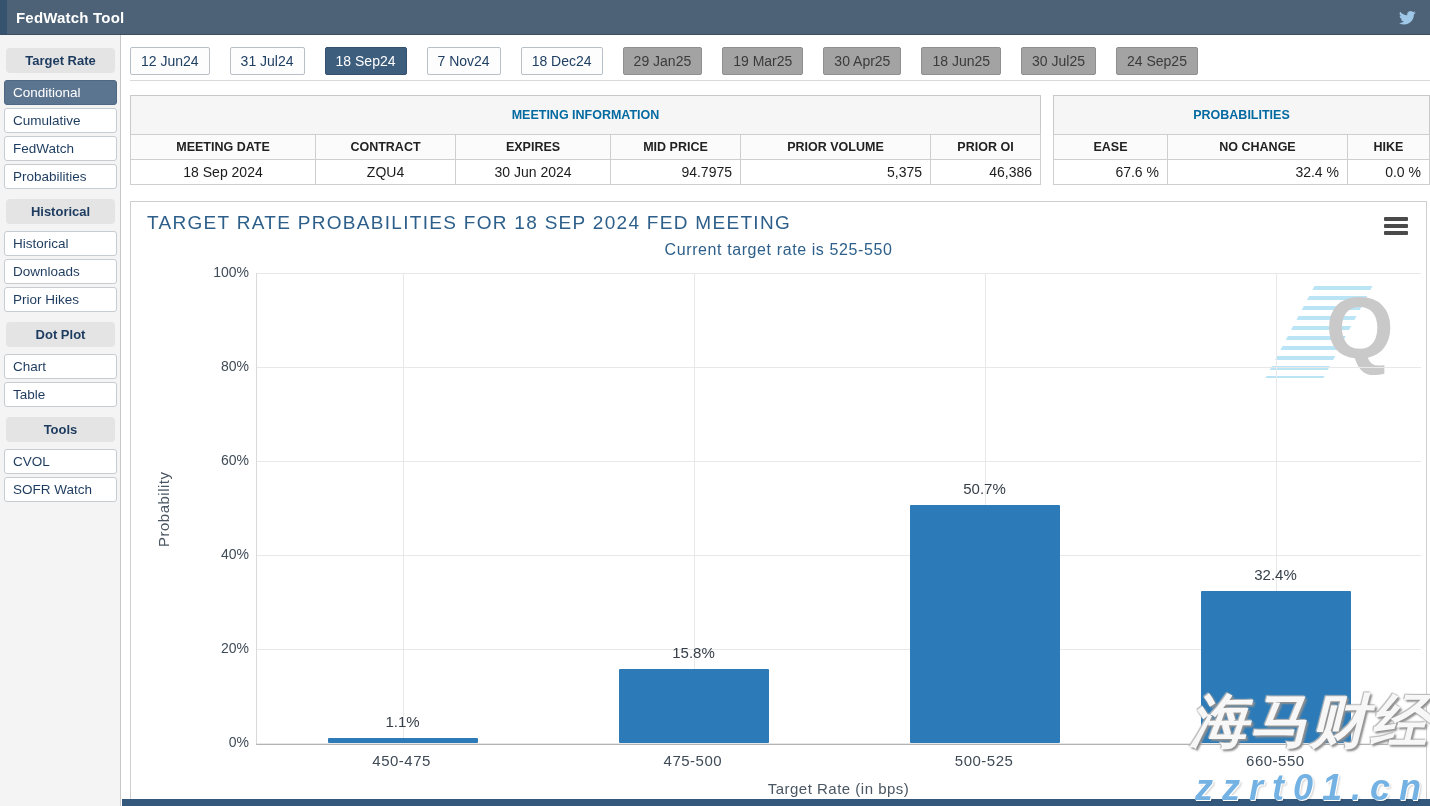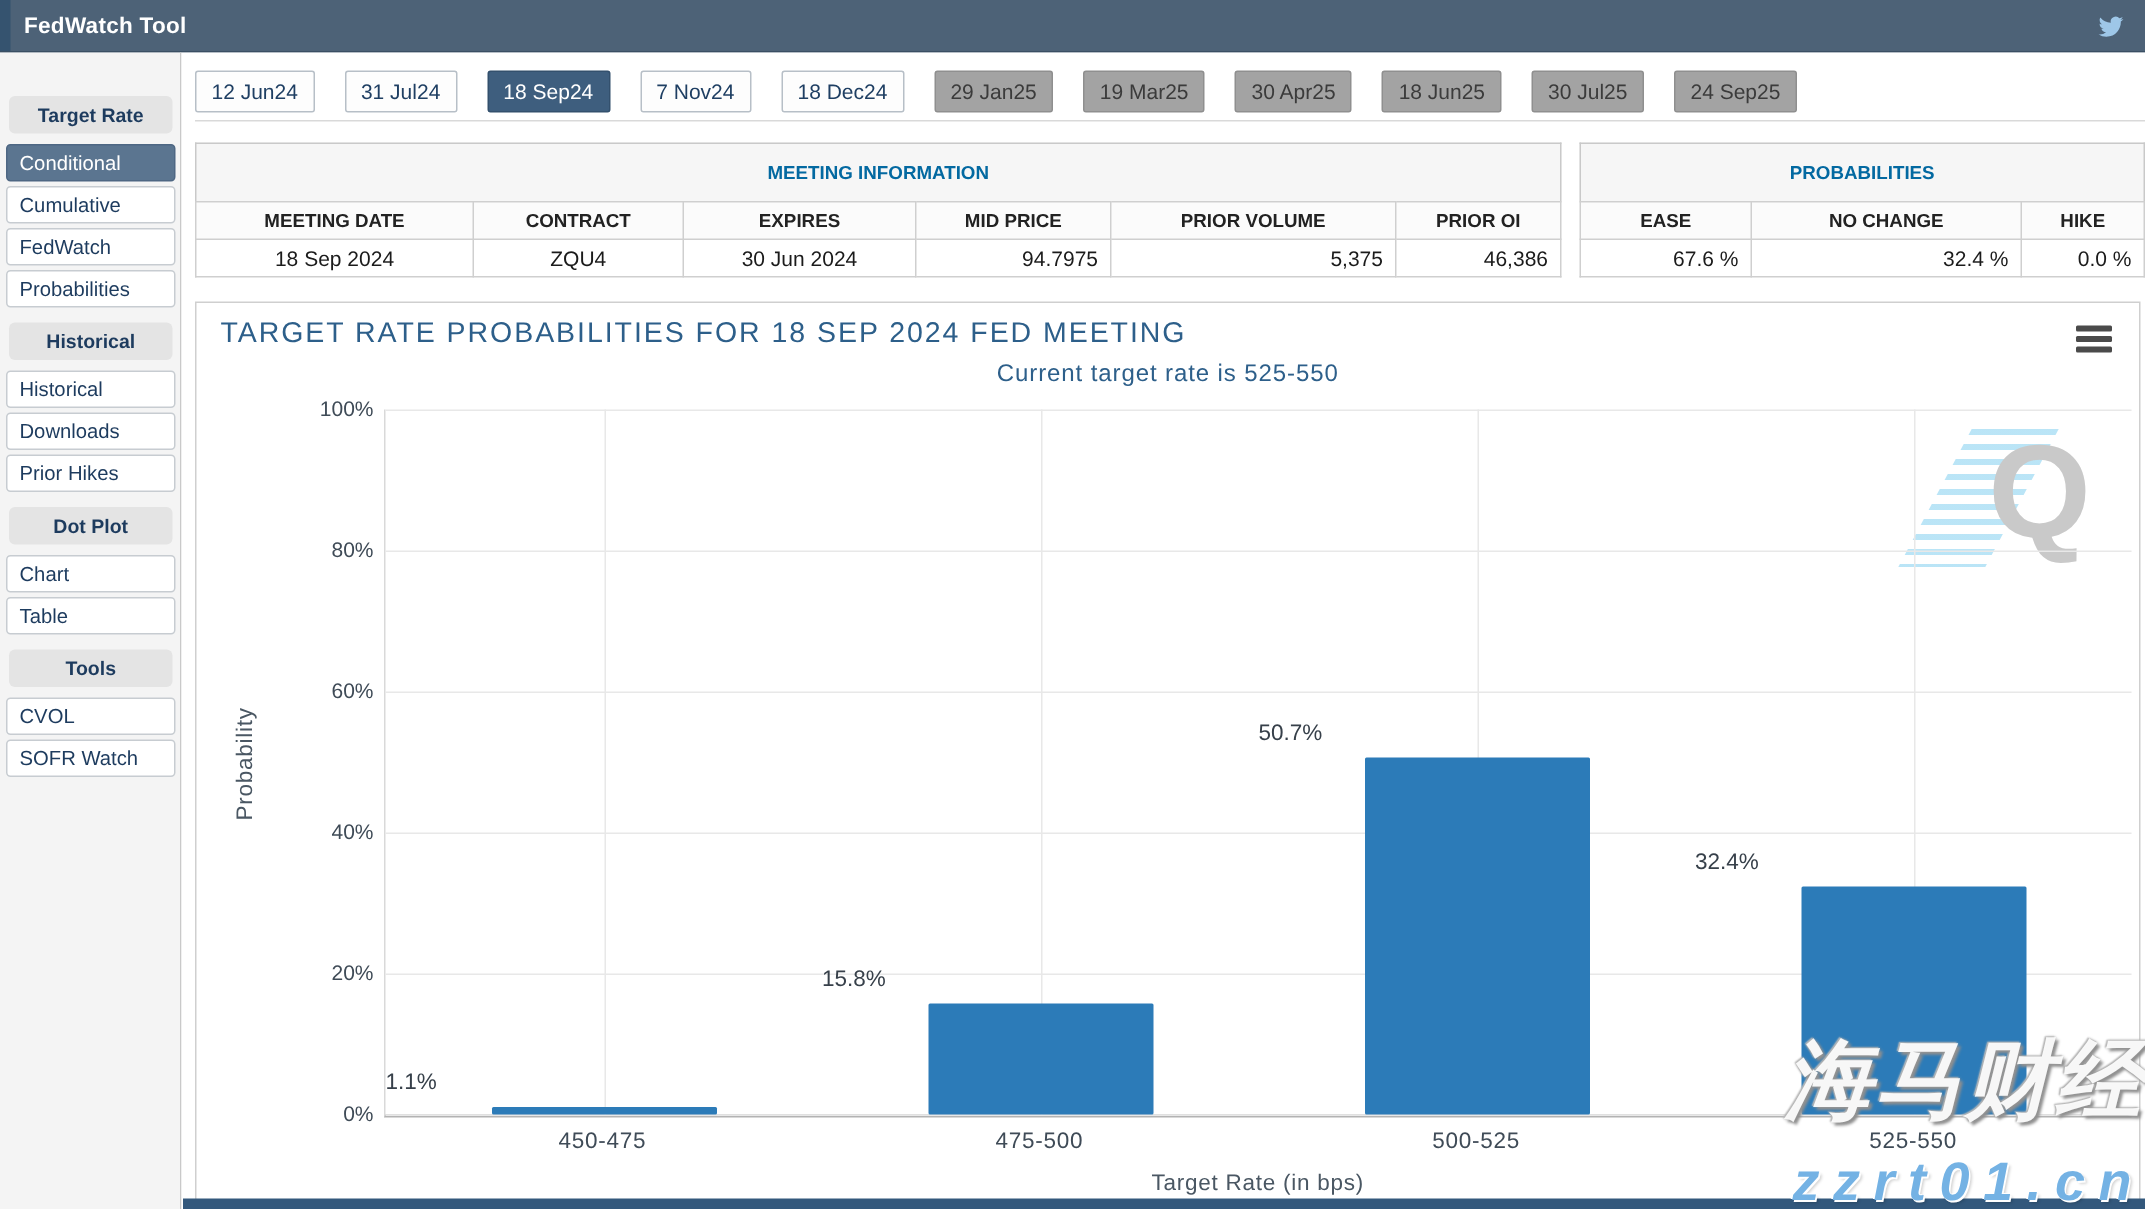--- a/index.html
+++ b/index.html
@@ -14,21 +14,21 @@
   .twitter-btn { position:absolute; right:10px; top:6px; width:26px; height:24px;
     display:flex; align-items:center; justify-content:center; cursor:pointer; }
   .twitter-btn svg { width:20px; height:18px; fill:#9ec7e8; }
 
   
   .layout { display:flex; height:771px; position:relative; }
   .sidebar { width:121px; background:#f4f4f4; border-right:1px solid #c9c9c9;
     padding:13px 3px 0 4px; flex-shrink:0; }
   .side-header { background:#e4e4e4; border-radius:4px; text-align:center;
     font-size:13px; font-weight:bold; color:#1d3b5e; padding:5px 0; margin:10px 2px 7px 2px; }
-  .side-header:first-child { margin-top:16px; }
+  .side-header:first-child { margin-top:0; }
   .side-item { background:#fff; border:1px solid #c7ccd1; border-radius:3px;
     font-size:13.5px; color:#1d3b5e; padding:4px 0 4px 8px; margin-bottom:3px; cursor:pointer; }
   .side-item--active { background:#5b7590; border-color:#4e6783; color:#fff; }
 
   .main { flex:1; position:relative; padding:12px 2px 0 9px; background:#fff; }
 
   
   .tabs { display:flex; gap:20px; border-bottom:1px solid #d9d9d9; padding-bottom:5px; }
   .tab { font-size:14px; color:#1f3f63; background:#fdfdfd; border:1px solid #b7bfc7;
     border-radius:2px; padding:5px 10px; cursor:pointer; white-space:nowrap; }
@@ -59,21 +59,21 @@
   .plot { position:absolute; left:125px; top:71px; width:1165px; height:472px;
     border-left:1px solid #d9d9d9; border-bottom:2px solid #b3b3b3; }
   .hgrid { position:absolute; left:0; right:0; height:1px; background:#e8e8e8; z-index:0; }
   .ytick { position:absolute; left:-64px; width:56px; text-align:right;
     font-size:14px; color:#3f4b57; z-index:1; }
   .cats { position:absolute; inset:0; display:flex; z-index:1; }
   .cat { position:relative; flex:1; height:100%; }
   .cat::before { content:""; position:absolute; left:50%; top:0; bottom:0; width:1px; background:#e8e8e8; }
   .bar { position:absolute; bottom:0; left:50%; transform:translateX(-50%);
     width:150px; background:#2c7bb8; border-radius:1px; z-index:2; cursor:pointer; }
-  .bar-label { position:absolute; left:0; right:0; font-size:15px;
+  .bar-label { position:absolute; left:0; right:0; text-align:center; font-size:15px;
     color:#37404a; z-index:3; }
   .xlabels { position:absolute; left:125px; top:550px; width:1165px; display:flex; }
   .xlabel { flex:1; text-align:center; font-size:15px; color:#3f4b57; letter-spacing:.5px; }
   .xaxis-title { position:absolute; left:125px; top:578px; width:1165px; text-align:center;
     font-size:15px; color:#4a5763; letter-spacing:.5px; }
   .yaxis-title { position:absolute; left:24px; top:71px; height:472px; display:flex;
     align-items:center; justify-content:center; writing-mode:vertical-rl;
     transform:rotate(180deg); font-size:15px; color:#4a5763; letter-spacing:.5px; }
 
   
@@ -243,21 +243,21 @@
           <div class="hgrid" style="top: 94px;"></div>
           <span class="ytick" style="top: 85px;">80%</span>
           <div class="hgrid" style="top: 0px;"></div>
           <span class="ytick" style="top: -9px;">100%</span>
         </div>
 
       <div class="xlabels">
         <div class="xlabel">450-475</div>
         <div class="xlabel">475-500</div>
         <div class="xlabel">500-525</div>
-        <div class="xlabel">525-550</div>
+        <div class="xlabel">660-550</div>
       </div>
       <div class="xaxis-title">Target Rate (in bps)</div>
     </div>
 
     <div class="site-mark">
       <div class="brand">海马财经</div>
       <div class="url">zzrt01.cn</div>
     </div>
   </div>
 

